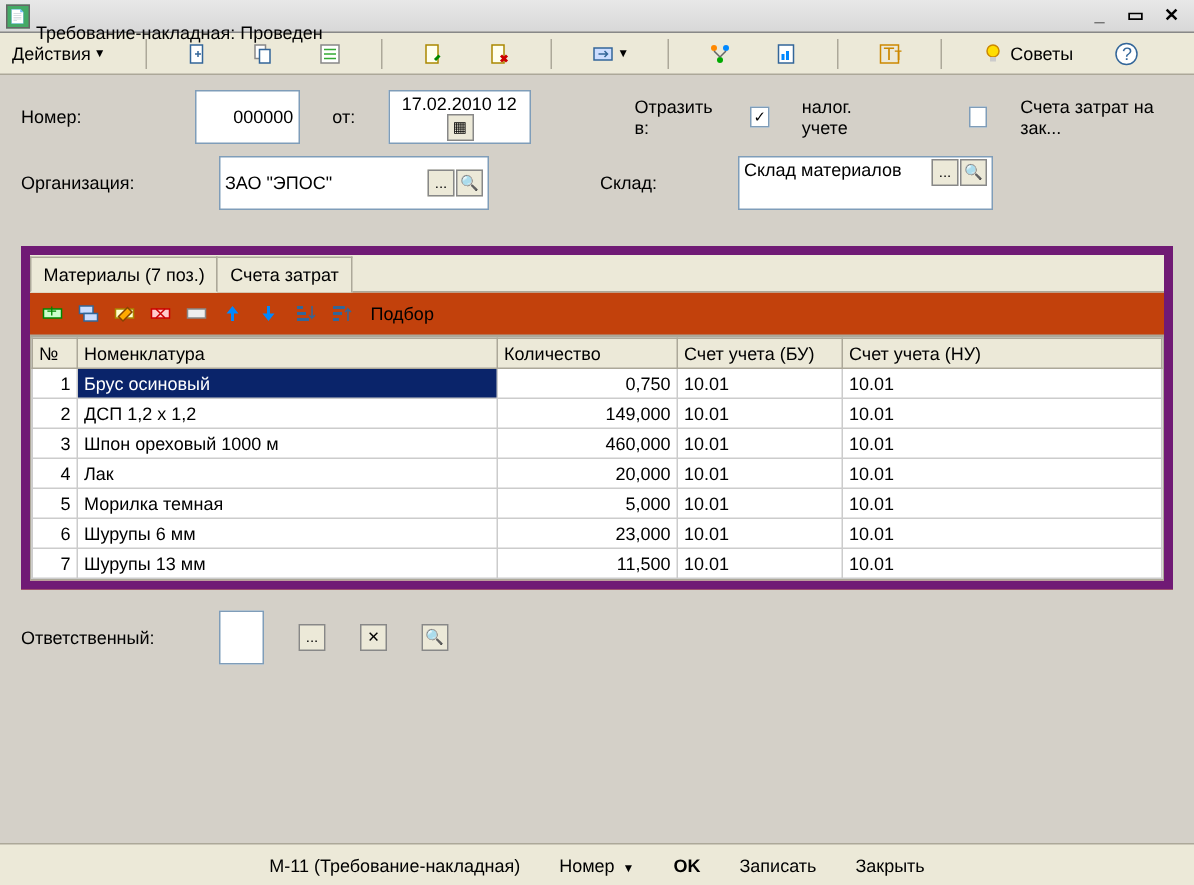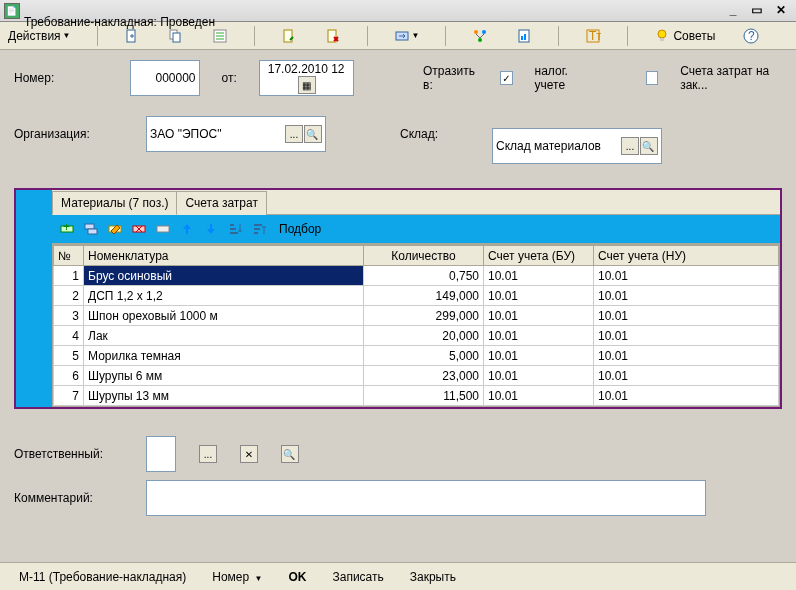--- a/index.html
+++ b/index.html
@@ -12,39 +12,39 @@
   .toolbar .btn { min-width: 22px; height: 22px; border: 1px solid transparent; display: flex; align-items: center; justify-content: center; padding: 0 3px; cursor: pointer; }
   .toolbar .sep { width: 1px; height: 20px; background: #aca899; margin: 0 2px; }
   .dropdown-arrow { font-size: 8px; margin-left: 2px; }
   .form-area { padding: 10px 14px; }
   .form-row { display: flex; align-items: center; margin-bottom: 8px; gap: 22px; }
   .label { width: 110px; }
   .input { background: #fff; border: 1px solid #7f9db9; height: 36px; padding: 1px 3px; }
   .input.small { width: 70px; }
   .input.date { width: 110px; display: flex; align-items: center; flex-direction: column; }
   .input.org { width: 180px; display: flex; align-items: center; }
-  .input.sklad { width: 170px; display: flex; align-items: center; margin-top: 24px; }
+  .input.sklad { width: 170px; display: flex; align-items: flex-start; }
   .input.resp { width: 30px; display: flex; align-items: center; }
   .input.comment { width: 560px; }
   .mini-btn { width: 18px; height: 18px; border: 1px solid #888; background: #ece9d8; display: inline-flex; align-items: center; justify-content: center; cursor: pointer; font-size: 10px; margin-left: 1px; }
   .checkbox { width: 14px; height: 14px; border: 1px solid #7f9db9; background: #fff; display: inline-flex; align-items: center; justify-content: center; font-size: 10px; cursor: pointer; }
-  .tabs-container { border: 2px solid #701a75; margin: 6px 14px 0 14px; background: #0ea5e9; padding-left: 36px; }
+  .tabs-container { border: 6px solid #701a75; margin: 6px 14px 0 14px; background: #c2410c; }
   .tabs { display: flex; border-bottom: 1px solid #aca899; background: #ece9d8; }
   .tab { padding: 4px 8px; border: 1px solid #aca899; border-bottom: none; background: #ece9d8; margin-right: -1px; cursor: pointer; position: relative; top: 1px; }
   .tab.active { background: #ece9d8; border-bottom: 1px solid #ece9d8; z-index: 1; }
   .tab-toolbar { display: flex; align-items: center; padding: 3px 4px; gap: 2px; border-bottom: 1px solid #aca899; }
   .tab-toolbar .tbtn { width: 22px; height: 22px; border: 1px solid transparent; display: flex; align-items: center; justify-content: center; cursor: pointer; }
   .table-wrap { background: #fff; border: 1px solid #aca899; margin: 0; }
   table { border-collapse: collapse; width: 100%; }
   th { background: #ece9d8; border: 1px solid #aca899; padding: 2px 4px; font-weight: normal; text-align: left; height: 20px; }
   td { border: 1px solid #ccc; padding: 2px 4px; height: 20px; background: #fff; }
   tr.selected td.nom { background: #0a246a; color: #fff; }
   td.num { text-align: right; width: 30px; }
   td.qty { text-align: right; }
-  .bottom-bar { position: absolute; bottom: 0; left: 0; right: 0; height: 28px; background: #ece9d8; border-top: 1px solid #aca899; display: flex; align-items: center; justify-content: flex-start; padding: 0 8px; gap: 4px; }
+  .bottom-bar { position: absolute; bottom: 0; left: 0; right: 0; height: 28px; background: #ece9d8; border-top: 1px solid #aca899; display: flex; align-items: center; justify-content: center; padding: 0 8px; gap: 4px; }
   .bottom-bar .bbtn { padding: 3px 10px; border: 1px solid transparent; cursor: pointer; }
   .bottom-bar .bbtn.ok { font-weight: bold; }
   .svg-icon { width: 16px; height: 16px; }
 </style>
 </head>
 <body>
 
 <div class="titlebar">
   <span class="icon">📄</span>
   <span class="title">Требование-накладная: Проведен</span>
@@ -231,21 +231,21 @@
     <div class="tbtn" style="width:auto;padding:0 6px">
       <span>Подбор</span>
     </div>
   </div>
   <div class="table-wrap">
     <table>
       <thead>
         <tr>
           <th style="width:30px">№</th>
           <th style="width:280px">Номенклатура</th>
-          <th style="width:120px;text-align:center">Количество</th>
+          <th style="width:120px;text-align:left">Количество</th>
           <th style="width:110px">Счет учета (БУ)</th>
           <th>Счет учета (НУ)</th>
         </tr>
       </thead>
       <tbody id="table-body">
           <tr class="selected">
             <td class="num">1</td>
             <td class="nom">Брус осиновый</td>
             <td class="qty">0,750</td>
             <td>10.01</td>
@@ -254,21 +254,21 @@
           <tr>
             <td class="num">2</td>
             <td class="nom">ДСП 1,2 x 1,2</td>
             <td class="qty">149,000</td>
             <td>10.01</td>
             <td>10.01</td>
           </tr>
           <tr>
             <td class="num">3</td>
             <td class="nom">Шпон ореховый 1000 м</td>
-            <td class="qty">299,000</td>
+            <td class="qty">460,000</td>
             <td>10.01</td>
             <td>10.01</td>
           </tr>
           <tr>
             <td class="num">4</td>
             <td class="nom">Лак</td>
             <td class="qty">20,000</td>
             <td>10.01</td>
             <td>10.01</td>
           </tr>
@@ -291,34 +291,30 @@
             <td class="nom">Шурупы 13 мм</td>
             <td class="qty">11,500</td>
             <td>10.01</td>
             <td>10.01</td>
           </tr>
         </tbody>
     </table>
   </div>
 </div>
 
-<div class="form-area" style="padding-top:27px">
+<div class="form-area" style="padding-top:14px">
   <div class="form-row">
     <span class="label">Ответственный:</span>
     <span class="input resp">
       <span style="flex:1"></span>
     </span>
     <span class="mini-btn">...</span>
     <span class="mini-btn">✕</span>
     <span class="mini-btn">🔍</span>
   </div>
-  <div class="form-row">
-    <span class="label">Комментарий:</span>
-    <input class="input comment" style="">
-  </div>
 </div>
 
 <div class="bottom-bar">
   <div class="bbtn">М-11 (Требование-накладная)</div>
   <div class="bbtn">
     <span>Номер</span>
     <span class="dropdown-arrow">▼</span>
   </div>
   <div class="bbtn ok">OK</div>
   <div class="bbtn">Записать</div>

